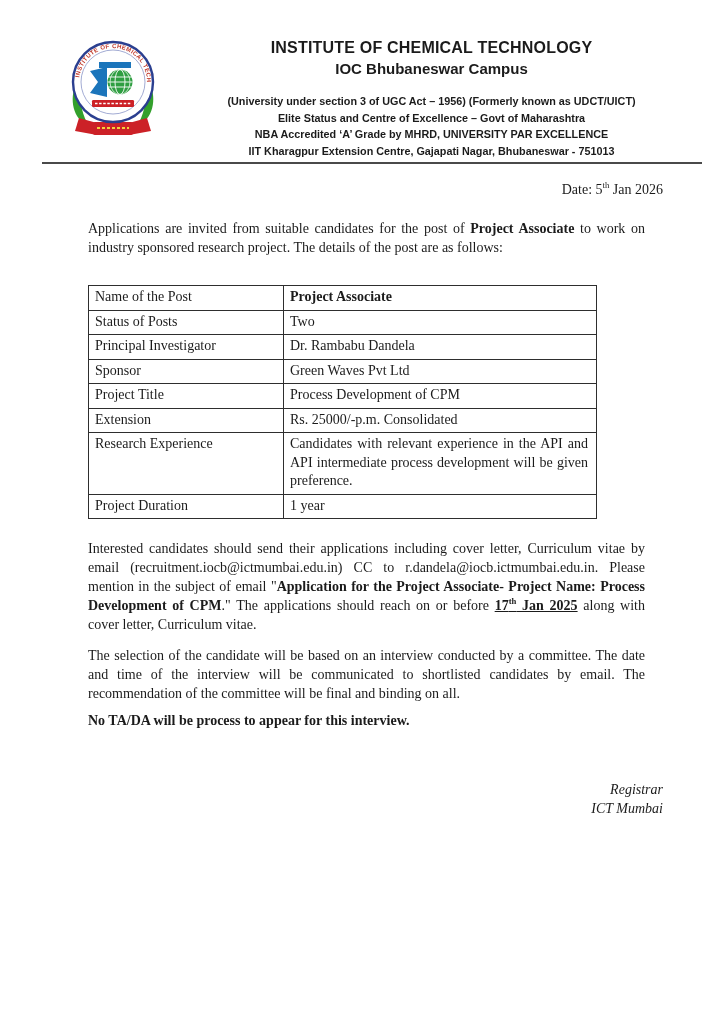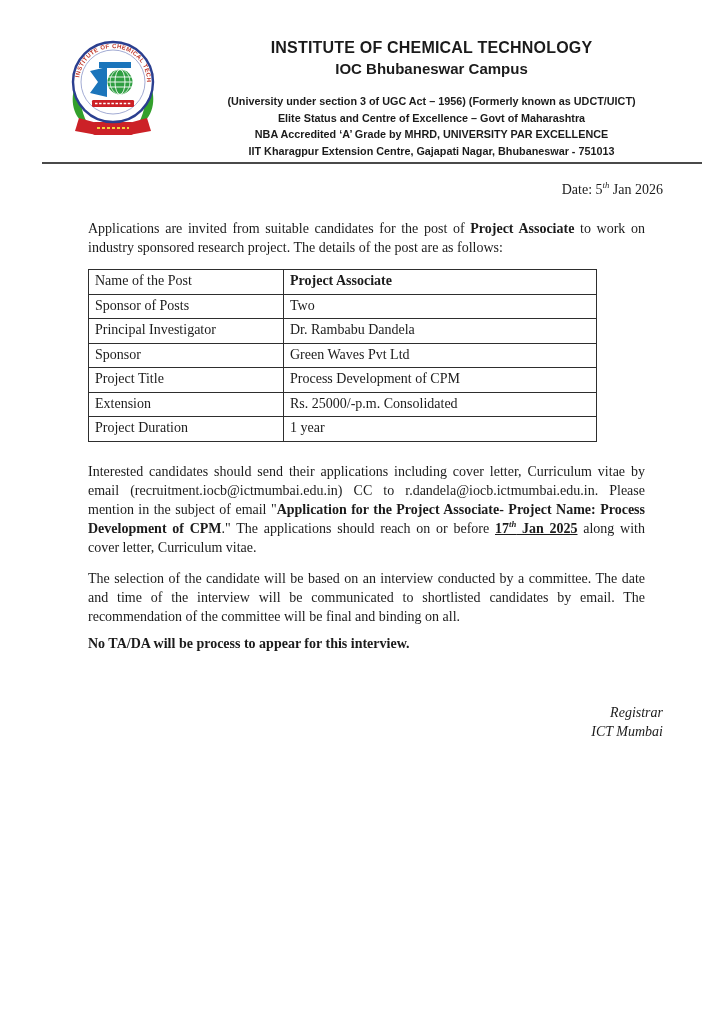--- a/index.html
+++ b/index.html
@@ -15,24 +15,24 @@
   .ht2 { font-size:15px; line-height:22px; }
   .ht-sub { font-size:10.8px; line-height:16.5px; }
   .ht-sub.first { margin-top:13px; }
   hr.rule { border:none; border-top:2px solid #4a4a4a; margin:3px 22px 0 42px; height:0; }
 
   
   .content { margin-left:88px; width:575px; font-size:14px; line-height:19px; }
   .date-line { margin-top:16px; text-align:right; }
   p.para { margin-top:20px; width:557px; text-align:justify; }
   p.para-tight { margin-top:12px; width:557px; text-align:justify; }
-  sup { font-size:0.62em; line-height:0; vertical-align:super;font-style:italic; }
+  sup { font-size:0.62em; line-height:0; vertical-align:super; }
 
   
-  table.details { margin-top:12px; width:509px; border-collapse:collapse; table-layout:fixed; }
+  table.details { margin-top:28px; width:509px; border-collapse:collapse; table-layout:fixed; }
   table.details td { border:1px solid #2e2e2e; vertical-align:top; line-height:18.5px; padding:2px 8px 3px 6px; }
   td.lbl { width:195px; }
   td.val { text-align:justify; }
 
   .apply-para { margin-top:55px; }
   .no-tada { margin-top:8px; font-weight:bold; width:557px; }
 
   .signature { margin-top:50px; margin-left:auto; margin-right:0; width:135px; text-align:right;font-style:italic; }
   .signature div { line-height:19px; }
 </style>
@@ -97,38 +97,42 @@
 
     <p class="para"><span>Applications are invited from suitable candidates for the post of </span><span style="font-weight: bold;">Project Associate</span><span> to work on industry sponsored research project. The details of the post are as follows:</span></p>
 
     <table class="details">
       <tbody>
         <tr>
           <td class="lbl">Name of the Post</td>
           <td class="val"><span style="font-weight: bold;">Project Associate</span></td>
         </tr>
         <tr>
-          <td class="lbl">Sponsor of Posts</td>
+          <td class="lbl">Status of Posts</td>
           <td class="val"><span>Two</span></td>
         </tr>
         <tr>
           <td class="lbl">Principal Investigator</td>
           <td class="val"><span>Dr. Rambabu Dandela</span></td>
         </tr>
         <tr>
           <td class="lbl">Sponsor</td>
           <td class="val"><span>Green Waves Pvt Ltd</span></td>
         </tr>
         <tr>
           <td class="lbl">Project Title</td>
           <td class="val"><span>Process Development of CPM</span></td>
         </tr>
         <tr>
           <td class="lbl">Extension</td>
           <td class="val"><span>Rs. 25000/-p.m. Consolidated</span></td>
+        </tr>
+        <tr>
+          <td class="lbl">Research Experience</td>
+          <td class="val"><span>Candidates with relevant experience in the API and API intermediate process development will be given preference.</span></td>
         </tr>
         <tr>
           <td class="lbl">Project Duration</td>
           <td class="val"><span>1 year</span></td>
         </tr>
       </tbody>
     </table>
 
     <p class="para apply-para"><span>Interested candidates should send their applications including cover letter, Curriculum vitae by email (recruitment.iocb@ictmumbai.edu.in) CC to r.dandela@iocb.ictmumbai.edu.in. Please mention in the subject of email "</span><span style="font-weight: bold;">Application for the Project Associate- Project Name: Process Development of CPM</span><span>." The applications should reach on or before </span><span style="font-weight: bold; text-decoration: underline;"><span>17</span><sup>th</sup><span> Jan 2025</span></span><span> along with cover letter, Curriculum vitae.</span></p>
 

